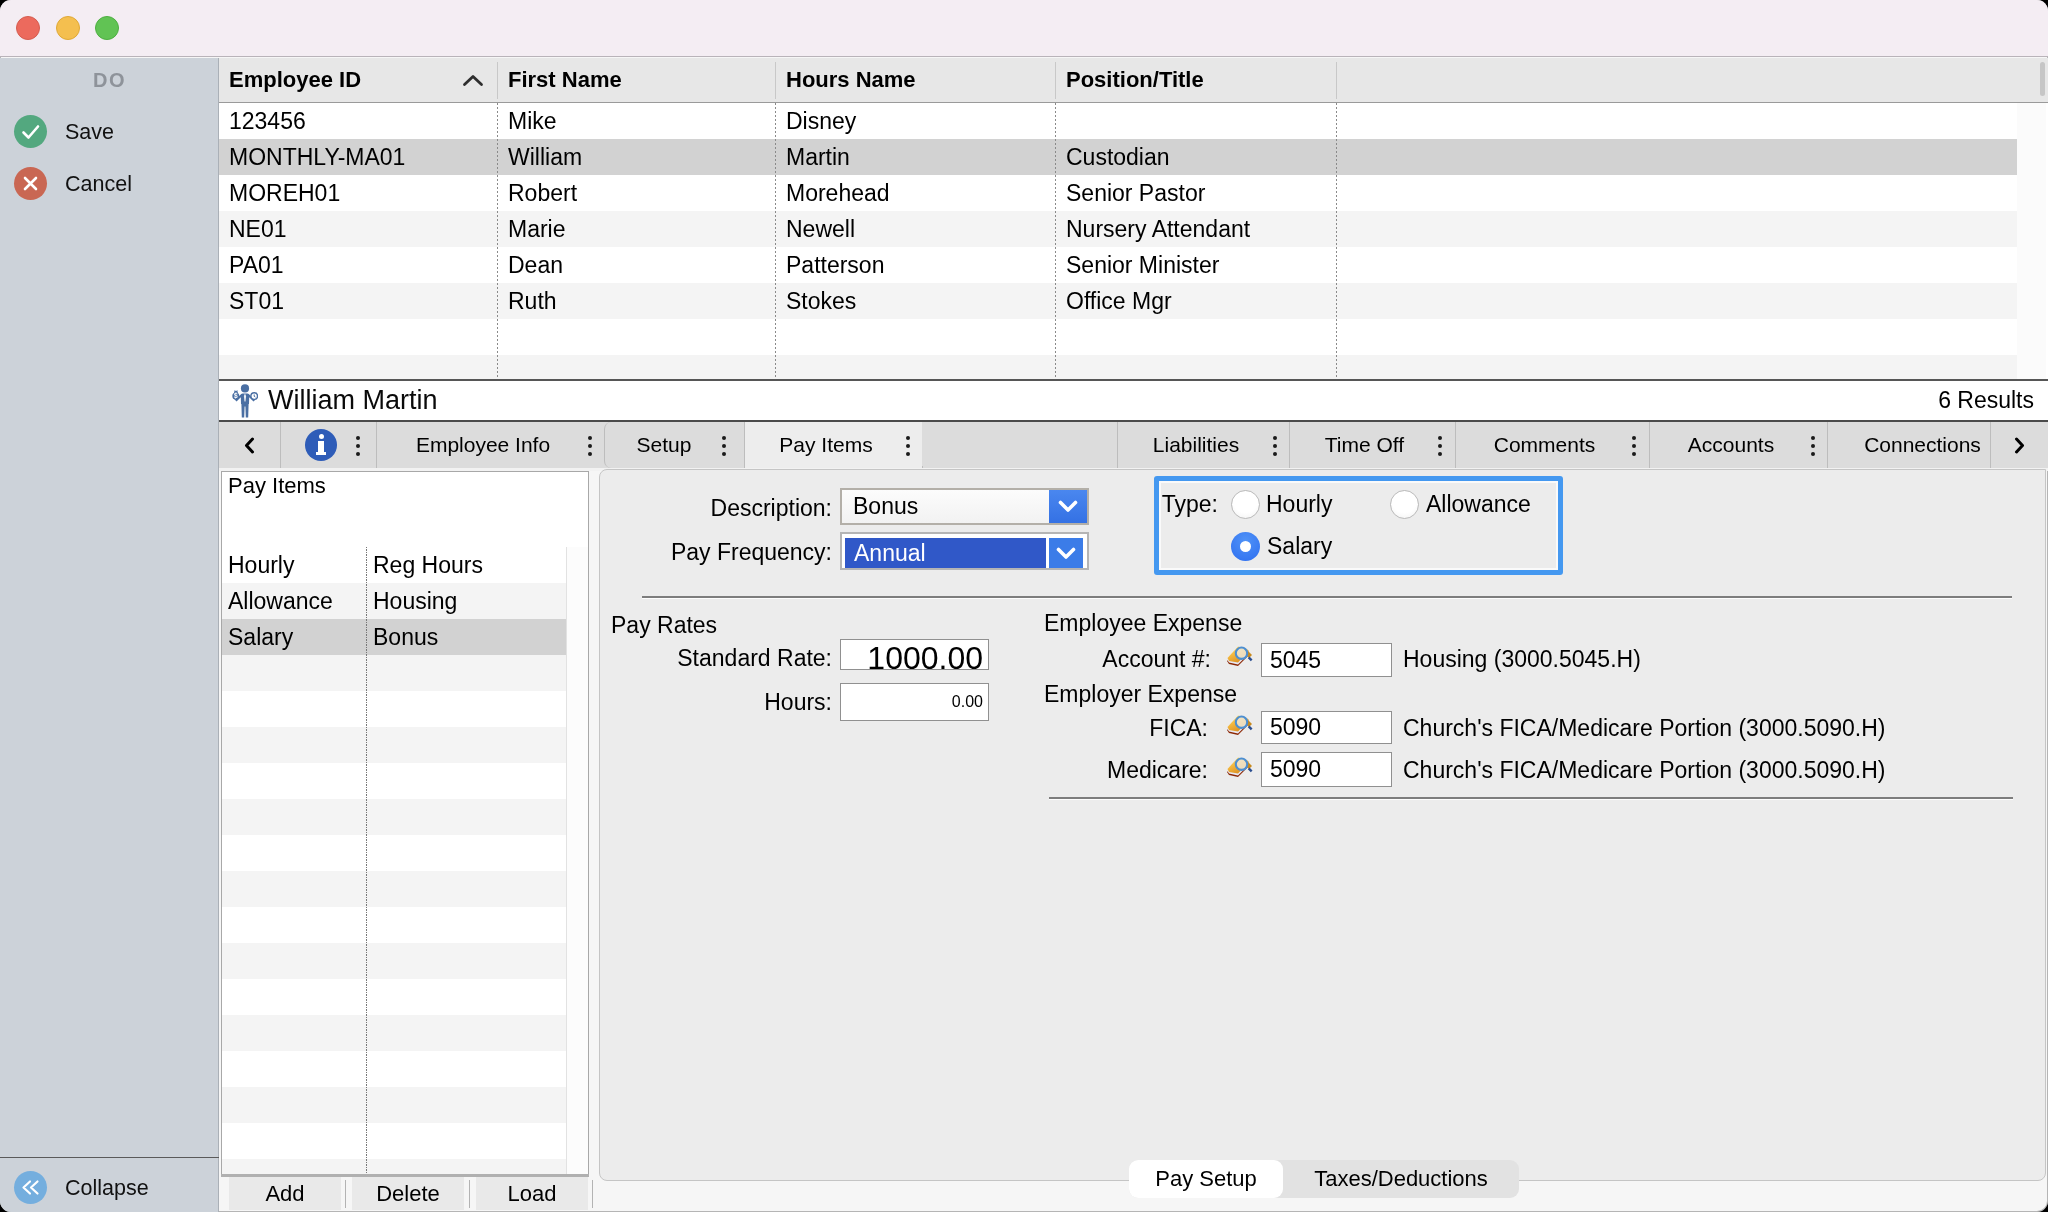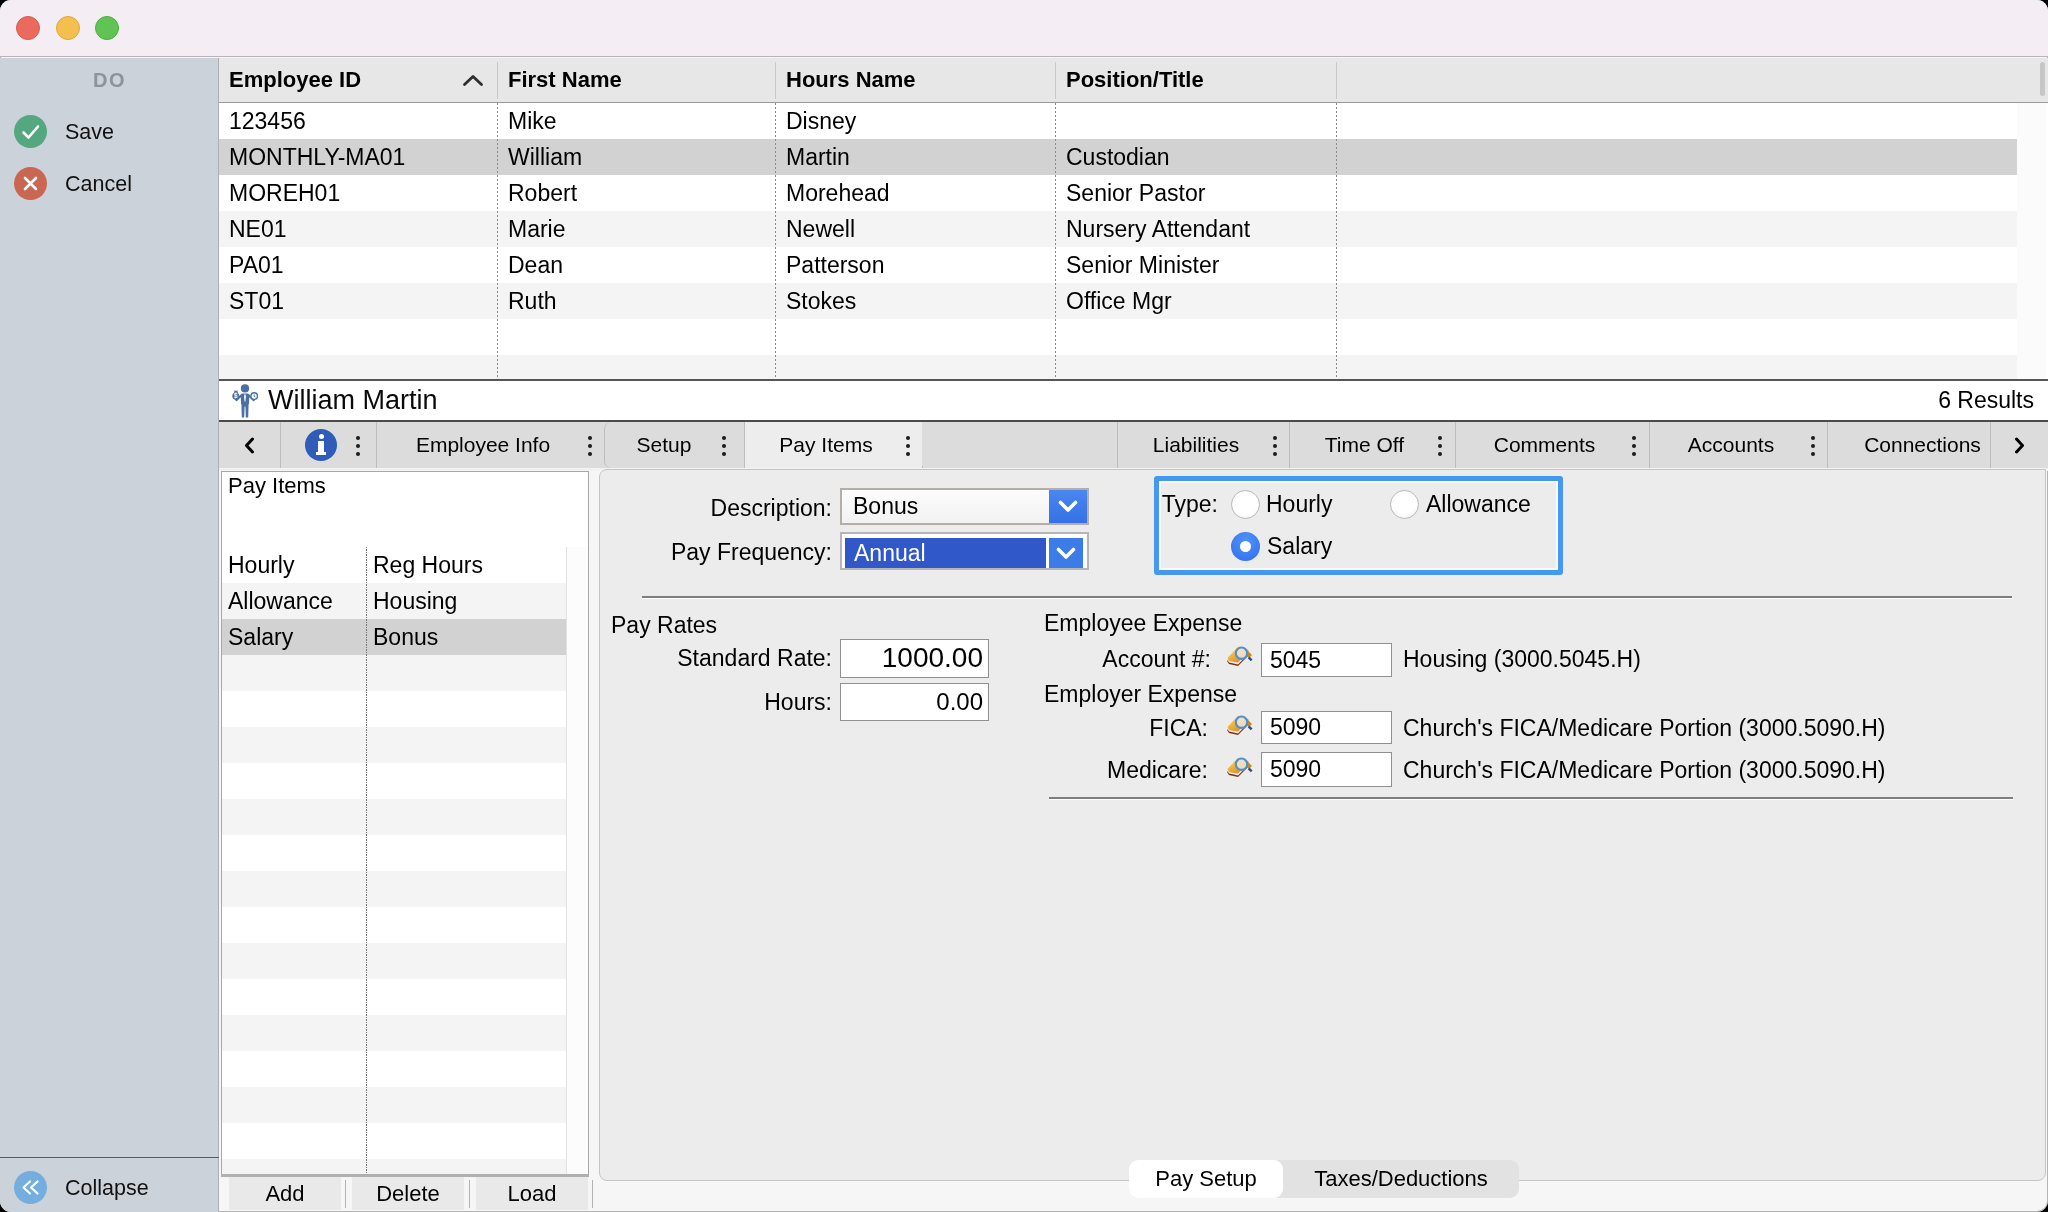--- a/index.html
+++ b/index.html
@@ -351,23 +351,23 @@
     <div class="lbl" style="left:1266px; top:491px;">Hourly</div>
     <div class="abs radio" style="left:1390px; top:490px;"></div>
     <div class="lbl" style="left:1426px; top:491px;">Allowance</div>
     <div class="abs radio-on" style="left:1231px; top:532px;"></div>
     <div class="lbl" style="left:1267px; top:533px;">Salary</div>
 
     <div class="abs" style="left:642px; top:596px; width:1370px; height:2px; background:#7d7d7d; box-shadow:0 1px 0 #fdfdfd;"></div>
 
     <div class="lbl" style="left:611px; top:612px;">Pay Rates</div>
     <div class="rlbl" style="right:1216px; top:645px;">Standard Rate:</div>
-    <div class="input" style="left:840px; top:639px; width:149px; height:39px; line-height:36px; font-size:28px; text-align:right; padding-right:5px;">1000.00</div>
+    <div class="input" style="left:840px; top:639px; width:149px; height:31px; line-height:36px; font-size:32px; text-align:right; padding-right:5px;">1000.00</div>
     <div class="rlbl" style="right:1216px; top:689px;">Hours:</div>
-    <div class="input" style="left:840px; top:683px; width:149px; height:38px; line-height:36px; font-size:24px; text-align:right; padding-right:5px;">0.00</div>
+    <div class="input" style="left:840px; top:683px; width:149px; height:38px; line-height:36px; font-size:16px; text-align:right; padding-right:5px;">0.00</div>
 
     <div class="lbl" style="left:1044px; top:610px;">Employee Expense</div>
     <div class="rlbl" style="right:837px; top:646px;">Account #:</div>
     <div class="abs bookicon" style="left:1224px; top:645px;">
       <svg width="31" height="27" viewBox="0 0 31 27">
         <path d="M3 16 L14 4 L24 7 L26 9 L14 21 L5 19 Z" fill="#8b2703"></path>
         <path d="M3 14.5 L14 2.5 L24 5.5 L26 7.5 L14 19.5 L5 17.5 Z" fill="#e8e8f2"></path>
         <path d="M3.5 13 L14 1.5 L23.5 4.5 L25 6 L14 17.5 L5 16 Z" fill="url(#bookgrad)"></path>
         <path d="M24 6 L28 10 L25 13 L21 9 Z" fill="#c88a1e"></path>
         <path d="M25.5 11.5 L28.5 14.5 L26.8 16.2 L23.8 13.2 Z" fill="#2a4d8f"></path>

